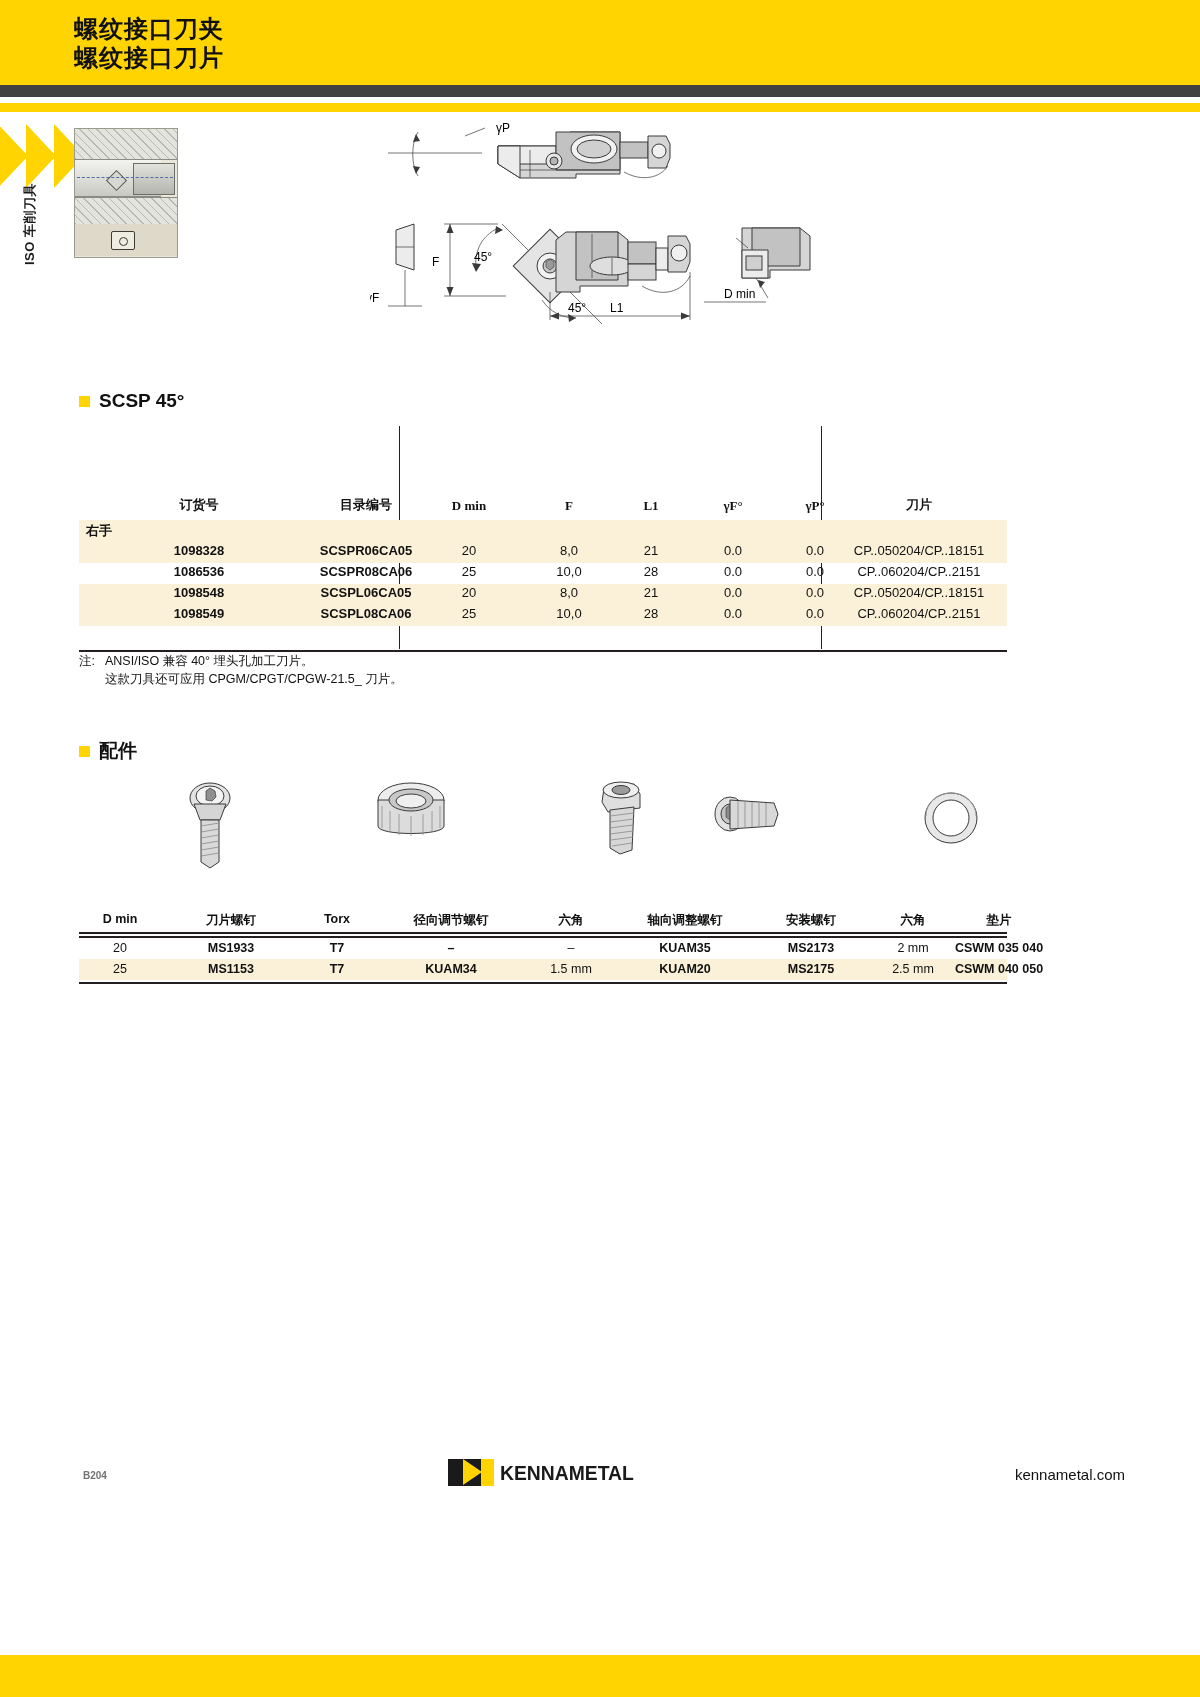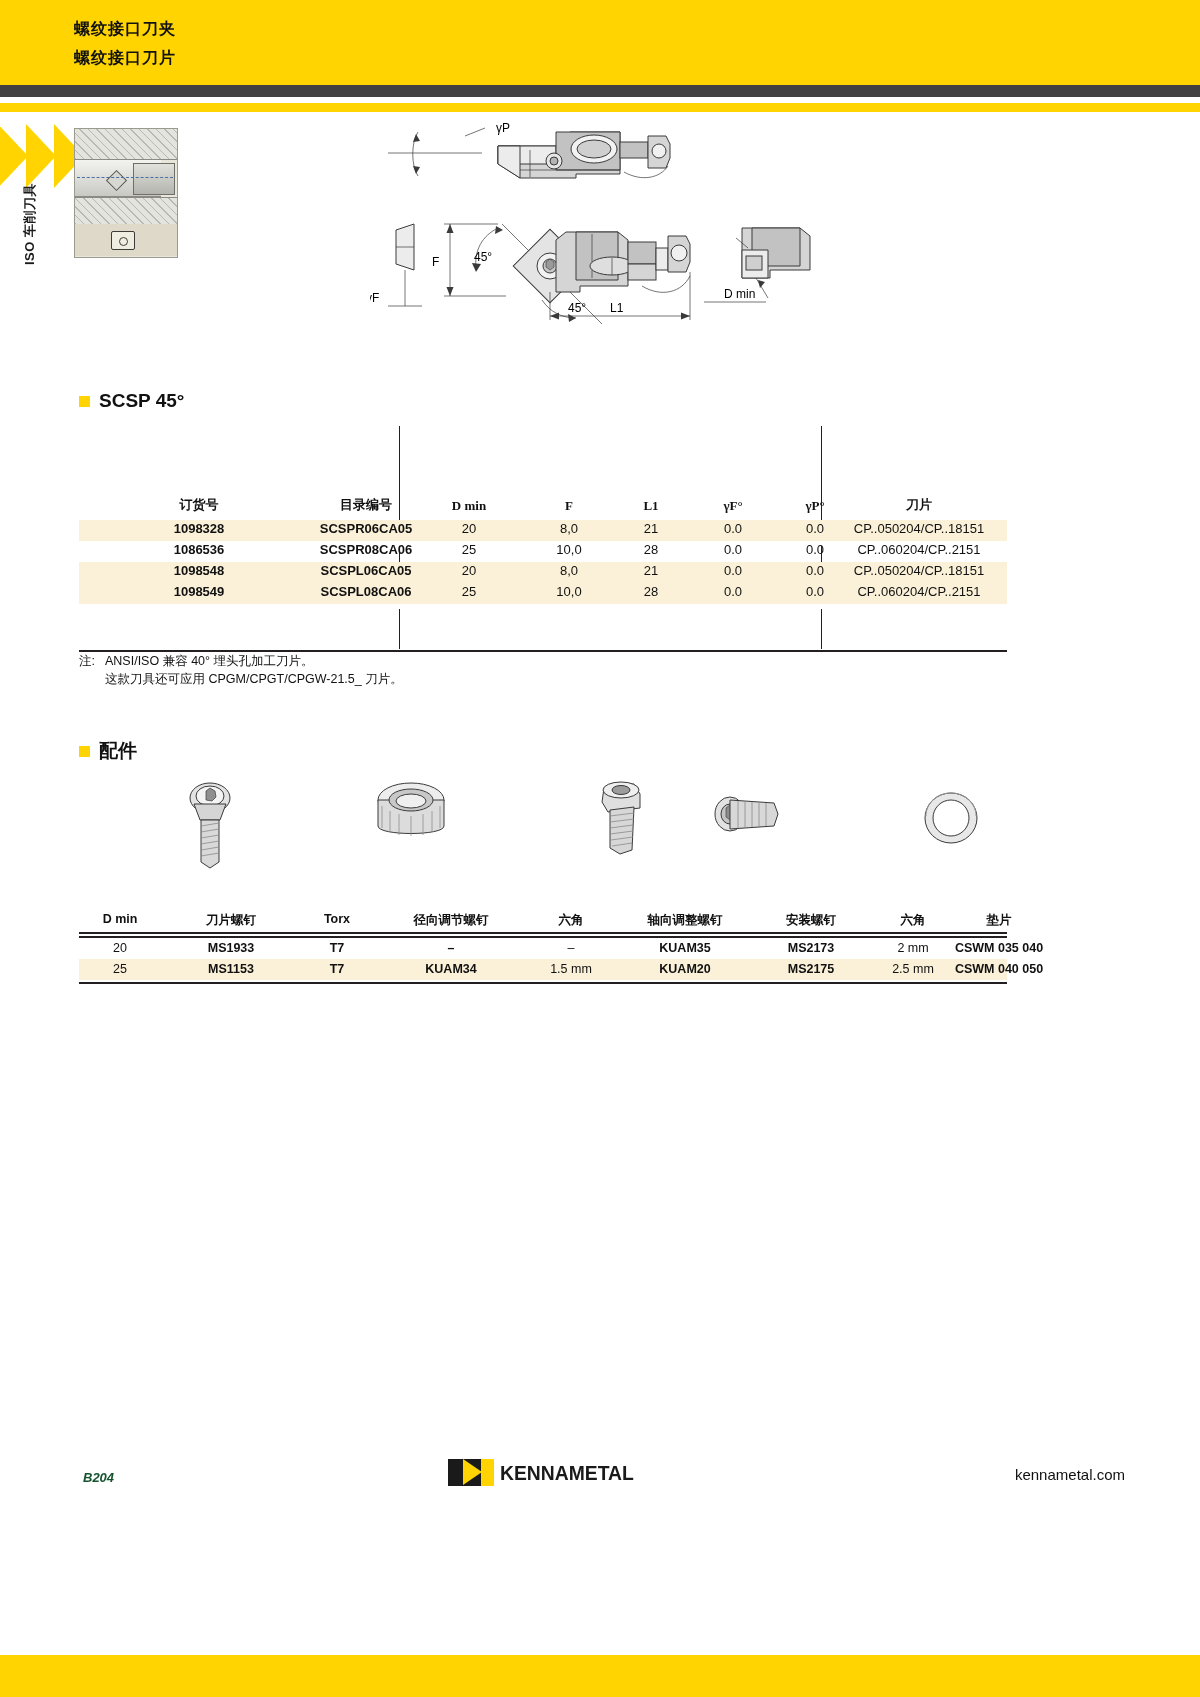--- a/index.html
+++ b/index.html
@@ -7,21 +7,21 @@
     width:1200px;height:1697px;position:relative;background:#ffffff;
     font-family:"Liberation Sans","DejaVu Sans",sans-serif;
     -webkit-font-smoothing:antialiased;
   }
   
   .header{
     position:absolute;left:0;top:0;width:1200px;height:85px;background:#FFD400;
   }
   .header-titles{position:absolute;left:74px;top:14px;}
   .header-titles div{
-    font-size:16px;font-weight:bold;color:#111;line-height:29px;letter-spacing:1px;
+    font-size:24px;font-weight:bold;color:#111;line-height:29px;letter-spacing:1px;
   }
   .logo-wrap{position:absolute;right:32px;top:27px;display:flex;align-items:center;gap:8px;}
   .logo-k{width:62px;height:36px;position:relative;background:#1a1a1a;}
   .logo-k:after{
     content:"";position:absolute;left:20px;top:0;width:0;height:0;
     border-top:18px solid transparent;border-bottom:18px solid transparent;
     border-left:26px solid #FFD400;
   }
   .logo-k:before{
     content:"";position:absolute;left:44px;top:0;width:18px;height:36px;background:#FFD400;
@@ -100,21 +100,21 @@
   
   .table2{position:absolute;left:79px;top:912px;width:928px;}
   .t2-head{position:relative;height:22px;}
   .t2-head .th{position:absolute;top:0;font-size:12.5px;font-weight:bold;color:#111;text-align:center;}
   .t2-row{position:relative;height:21px;font-size:12.5px;color:#111;}
   .t2-row.alt{background:#fbf1d8;}
   .t2-row .c{position:absolute;top:3px;text-align:center;}
   .t2-row .b{font-weight:bold;}
 
   
-  .pg{position:absolute;left:83px;top:1470px;font-size:13px;font-weight:bold;color:#14532d;font-style:italic;}
+  .pg{position:absolute;left:83px;top:1470px;font-size:10px;font-weight:bold;color:#737373;}
   .foot-logo{position:absolute;left:448px;top:1459px;display:flex;align-items:center;gap:6px;}
   .foot-k{width:46px;height:27px;position:relative;background:#1a1a1a;}
   .foot-k:after{content:"";position:absolute;left:15px;top:0;width:0;height:0;
     border-top:13.5px solid transparent;border-bottom:13.5px solid transparent;border-left:19px solid #FFD400;}
   .foot-k:before{content:"";position:absolute;left:33px;top:0;width:13px;height:27px;background:#FFD400;}
   .foot-text{font-size:21px;font-weight:bold;color:#1a1a1a;transform:scaleX(0.92);transform-origin:left center;}
   .foot-site{position:absolute;right:75px;top:1466px;font-size:15px;color:#111;}
   .bottom-bar{position:absolute;left:0;top:1655px;width:1200px;height:42px;background:#FFD400;}
 </style>
 </head>
@@ -259,20 +259,23 @@
     <div class="th" style="left:192px;width:190px;">目录编号</div>
     <div class="th" style="left:330px;width:120px;">D min</div>
     <div class="th" style="left:430px;width:120px;">F</div>
     <div class="th" style="left:512px;width:120px;">L1</div>
     <div class="th" style="left:594px;width:120px;">γF°</div>
     <div class="th" style="left:676px;width:120px;">γP°</div>
     <div class="th" style="left:752px;width:176px;">刀片</div>
   </div>
   <div class="t1-rule" style="top:100px;"></div>
 
+  <div class="grp">
+    <span>右手</span>
+  </div>
   <div class="row alt">
     <div class="c b" style="left:40px;width:160px;">1098328</div>
     <div class="c b" style="left:192px;width:190px;">SCSPR06CA05</div>
     <div class="c" style="left:330px;width:120px;">20</div>
     <div class="c" style="left:430px;width:120px;">8,0</div>
     <div class="c" style="left:512px;width:120px;">21</div>
     <div class="c" style="left:594px;width:120px;">0.0</div>
     <div class="c" style="left:676px;width:120px;">0.0</div>
     <div class="c" style="left:752px;width:176px;">CP..050204/CP..18151</div>
   </div>

